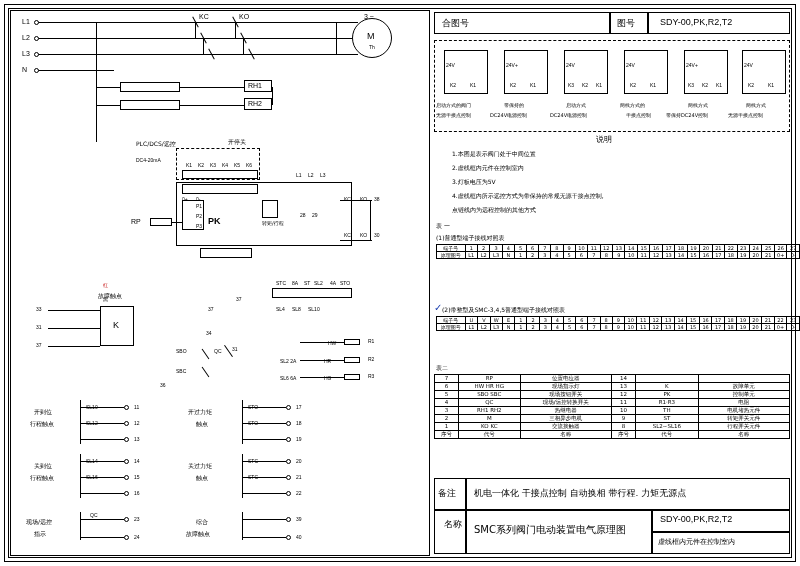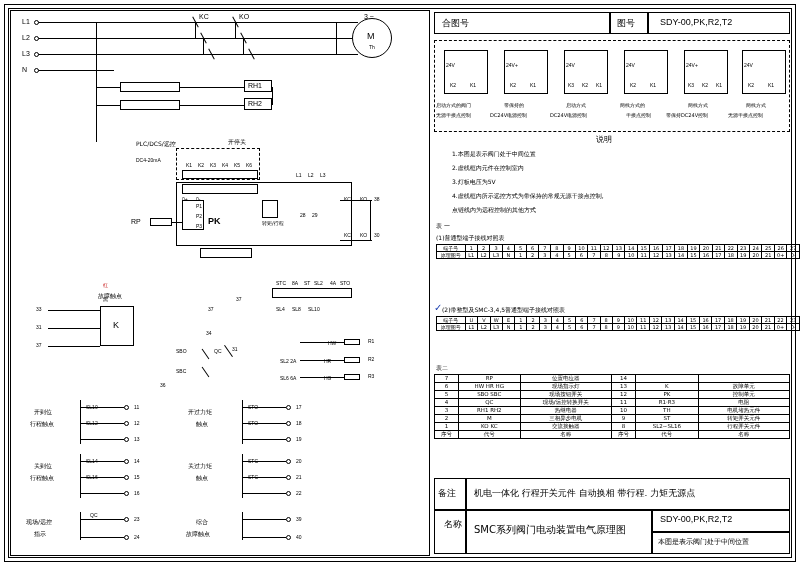--- a/index.html
+++ b/index.html
@@ -539,24 +539,24 @@
         <td>代号</td>
         <td>名称</td>
       </tr>
     </tbody>
       </table>
   </div>
 
   <div class="bd" style="left:434px;top:478px;width:32px;height:32px;"></div>
   <div class="lbl cn" style="left:438px;top:489px;font-size:9px;">备注</div>
   <div class="bd" style="left:466px;top:478px;width:324px;height:32px;"></div>
-  <div class="lbl cn" style="left:474px;top:489px;font-size:9px;">机电一体化 行程开关元件 自动换相 带行程. 力矩无源点</div>
+  <div class="lbl cn" style="left:474px;top:489px;font-size:9px;">机电一体化 干接点控制 自动换相 带行程. 力矩无源点</div>
 
   <div class="bd" style="left:434px;top:510px;width:32px;height:44px;"></div>
   <div class="lbl cn" style="left:444px;top:520px;font-size:9px;">名称</div>
   <div class="bd" style="left:466px;top:510px;width:186px;height:44px;"></div>
   <div class="lbl cn" style="left:474px;top:526px;font-size:10px;">SMC系列阀门电动装置电气原理图</div>
   <div class="bd" style="left:652px;top:510px;width:138px;height:22px;"></div>
   <div class="lbl" style="left:660px;top:515px;font-size:9px;">SDY-00,PK,R2,T2</div>
   <div class="bd" style="left:652px;top:532px;width:138px;height:22px;"></div>
-  <div class="lbl cn" style="left:658px;top:538px;font-size:7px;">本图是表示阀门处于中间位置</div>
+  <div class="lbl cn" style="left:658px;top:538px;font-size:7px;">虚线框内元件在控制室内</div>
 
 </div>
 
 </body></html>

